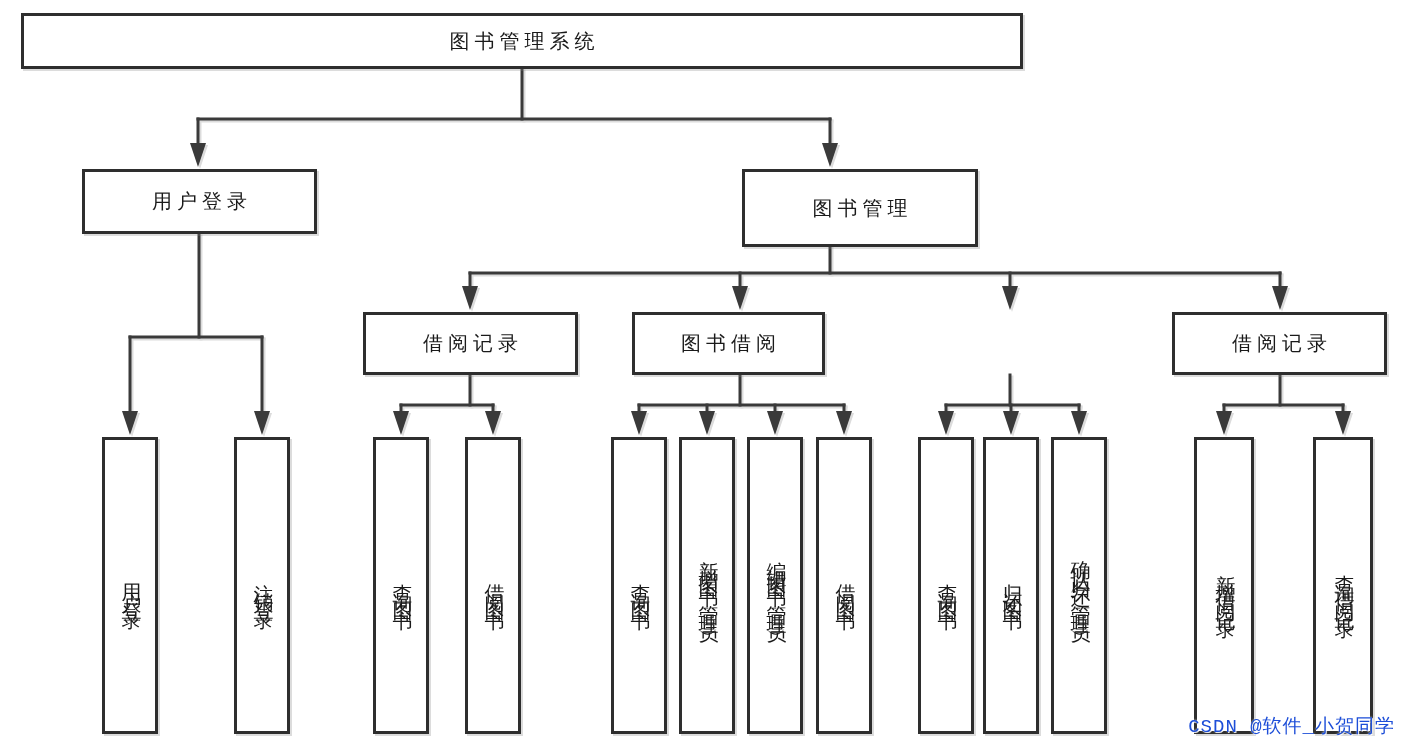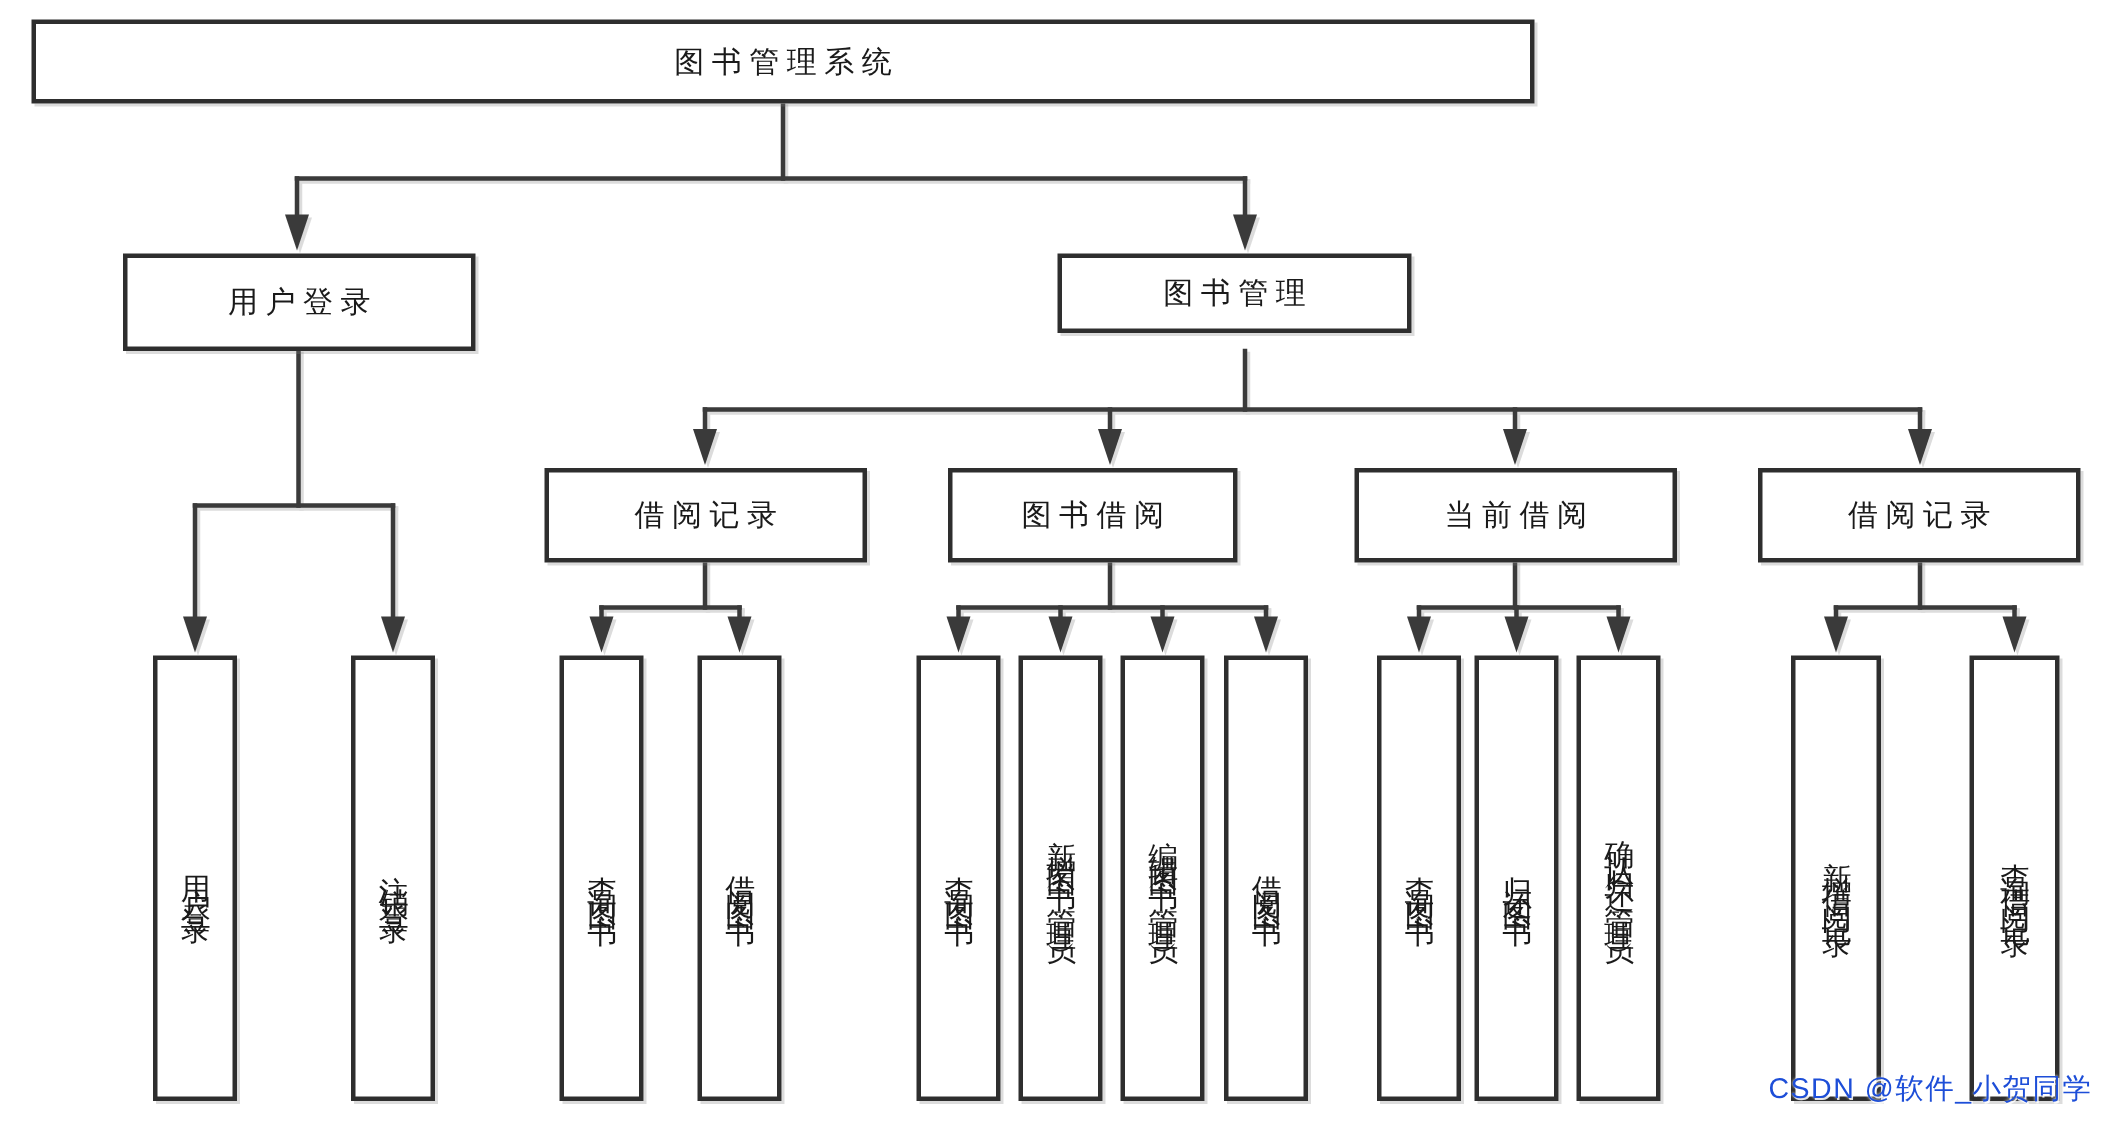--- a/index.html
+++ b/index.html
@@ -1,20 +1,20 @@
 <!DOCTYPE html>
 <html><head>
 <meta charset="utf-8">
 <style>
   html,body{margin:0;padding:0;background:#ffffff;}
   #stage{
     position:relative;
     width:1405px;height:747px;
     background:#ffffff;
-    font-family:Liberation Sans, sans-serif;
+    font-family:Liberation Mono, monospace;
     overflow:hidden;
   }
   #connectors{
     position:absolute;left:0;top:0;width:1405px;height:747px;
     z-index:0;
     filter:drop-shadow(2px 2px 0 rgba(130,130,130,0.28));
   }
   .node{
     position:absolute;
     box-sizing:border-box;
@@ -124,32 +124,29 @@
     </g>
   </svg>
 
   <div class="node hnode" style="left:21px;top:13px;width:1002px;height:56px">
     <span>图书管理系统</span>
   </div>
 
   <div class="node hnode" style="left:82px;top:169px;width:235px;height:65px">
     <span>用户登录</span>
   </div>
-  <div class="node hnode" style="left:705px;top:169px;width:236px;height:53px">
+  <div class="node hnode" style="left:742px;top:169px;width:236px;height:78px">
     <span>图书管理</span>
   </div>
 
   <div class="node hnode" style="left:363px;top:312px;width:215px;height:63px">
     <span>借阅记录</span>
   </div>
   <div class="node hnode" style="left:632px;top:312px;width:193px;height:63px">
     <span>图书借阅</span>
-  </div>
-  <div class="node hnode" style="left:903px;top:312px;width:215px;height:63px">
-    <span>当前借阅</span>
   </div>
   <div class="node hnode" style="left:1172px;top:312px;width:215px;height:63px">
     <span>借阅记录</span>
   </div>
 
   <div class="node vnode" style="left:102px;top:437px;width:56px;height:297px">
     <span>用户登录</span>
   </div>
   <div class="node vnode" style="left:234px;top:437px;width:56px;height:297px">
     <span>注销登录</span>

